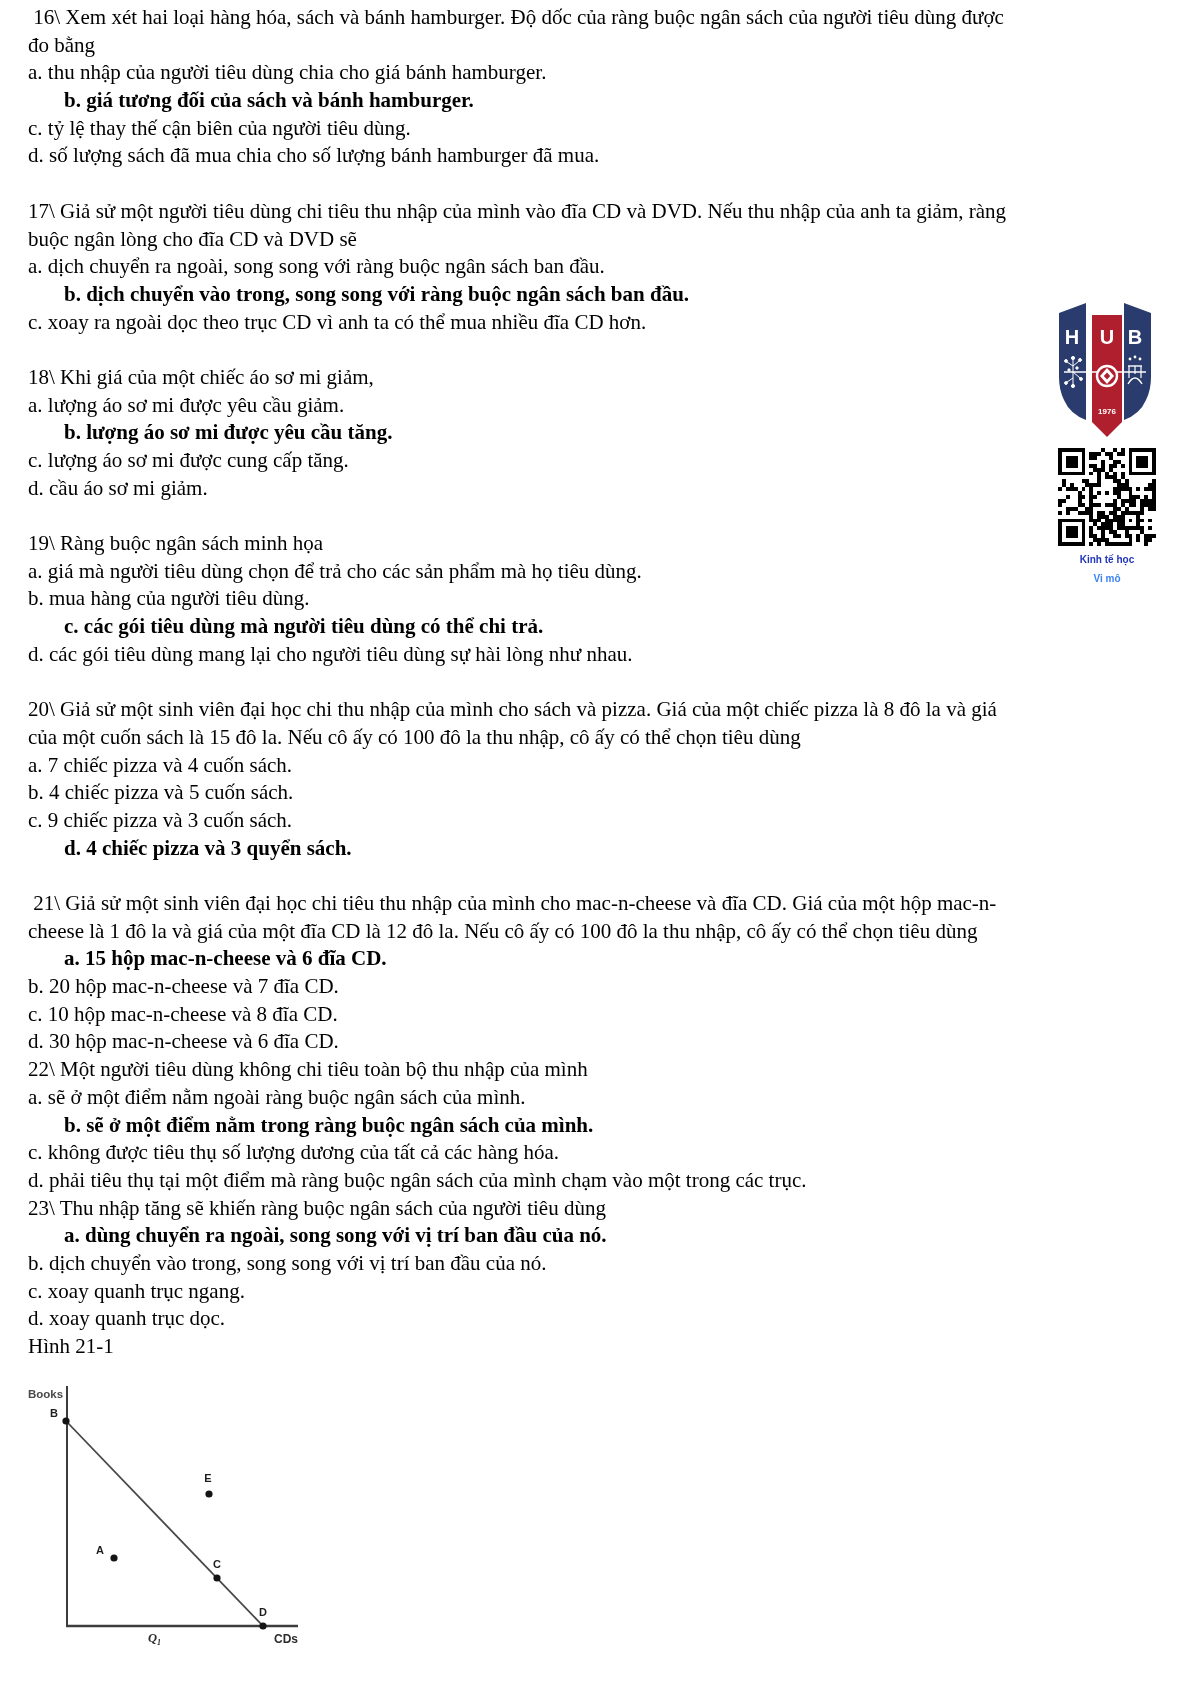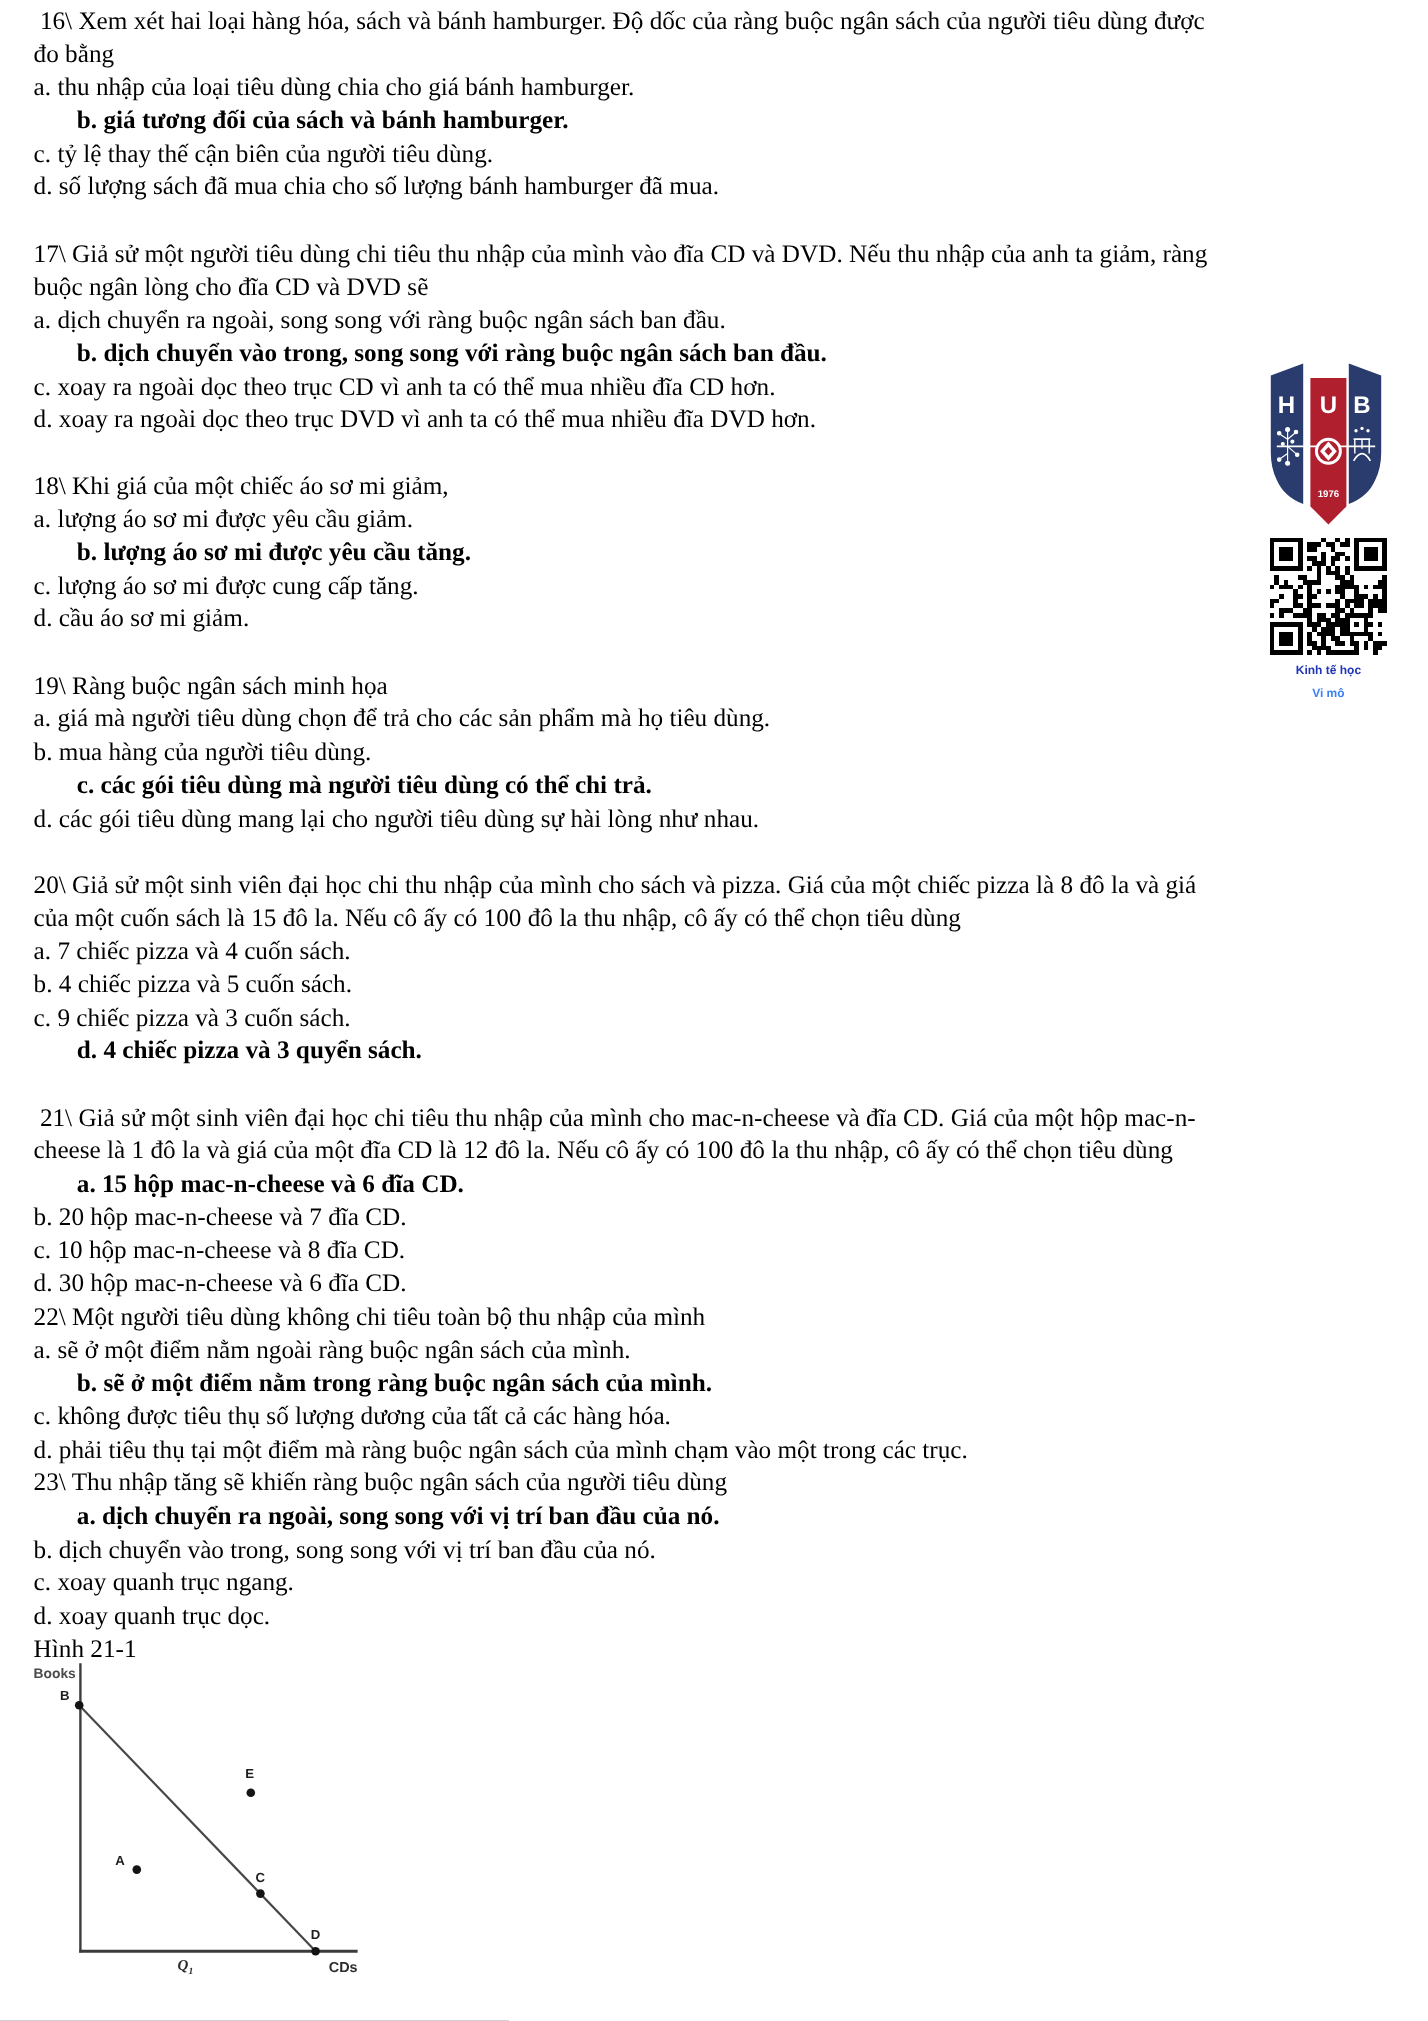--- a/index.html
+++ b/index.html
@@ -28,32 +28,31 @@
 </style>
 </head>
 <body>
 
 <div class="page">
 
   <div id="text-col">
       <div class="qblock">
         <div class="line"> 16\ Xem xét hai loại hàng hóa, sách và bánh hamburger. Độ dốc của ràng buộc ngân sách của người tiêu dùng được</div>
         <div class="line">đo bằng</div>
-        <div class="line">a. thu nhập của loại tiêu dùng chia cho giá bánh hamburger.</div>
+        <div class="line">a. thu nhập của người tiêu dùng chia cho giá bánh hamburger.</div>
         <div class="line bold">b. giá tương đối của sách và bánh hamburger.</div>
         <div class="line">c. tỷ lệ thay thế cận biên của người tiêu dùng.</div>
         <div class="line">d. số lượng sách đã mua chia cho số lượng bánh hamburger đã mua.</div>
       </div>
       <div class="qblock gap">
         <div class="line">17\ Giả sử một người tiêu dùng chi tiêu thu nhập của mình vào đĩa CD và DVD. Nếu thu nhập của anh ta giảm, ràng</div>
         <div class="line">buộc ngân lòng cho đĩa CD và DVD sẽ</div>
         <div class="line">a. dịch chuyển ra ngoài, song song với ràng buộc ngân sách ban đầu.</div>
         <div class="line bold">b. dịch chuyển vào trong, song song với ràng buộc ngân sách ban đầu.</div>
         <div class="line">c. xoay ra ngoài dọc theo trục CD vì anh ta có thể mua nhiều đĩa CD hơn.</div>
-        <div class="line">d. xoay ra ngoài dọc theo trục DVD vì anh ta có thể mua nhiều đĩa DVD hơn.</div>
       </div>
       <div class="qblock gap">
         <div class="line">18\ Khi giá của một chiếc áo sơ mi giảm,</div>
         <div class="line">a. lượng áo sơ mi được yêu cầu giảm.</div>
         <div class="line bold">b. lượng áo sơ mi được yêu cầu tăng.</div>
         <div class="line">c. lượng áo sơ mi được cung cấp tăng.</div>
         <div class="line">d. cầu áo sơ mi giảm.</div>
       </div>
       <div class="qblock gap">
         <div class="line">19\ Ràng buộc ngân sách minh họa</div>
@@ -80,21 +79,21 @@
       </div>
       <div class="qblock">
         <div class="line">22\ Một người tiêu dùng không chi tiêu toàn bộ thu nhập của mình</div>
         <div class="line">a. sẽ ở một điểm nằm ngoài ràng buộc ngân sách của mình.</div>
         <div class="line bold">b. sẽ ở một điểm nằm trong ràng buộc ngân sách của mình.</div>
         <div class="line">c. không được tiêu thụ số lượng dương của tất cả các hàng hóa.</div>
         <div class="line">d. phải tiêu thụ tại một điểm mà ràng buộc ngân sách của mình chạm vào một trong các trục.</div>
       </div>
       <div class="qblock">
         <div class="line">23\ Thu nhập tăng sẽ khiến ràng buộc ngân sách của người tiêu dùng</div>
-        <div class="line bold">a. dịch chuyển ra ngoài, song song với vị trí ban đầu của nó.</div>
+        <div class="line bold">a. dùng chuyển ra ngoài, song song với vị trí ban đầu của nó.</div>
         <div class="line">b. dịch chuyển vào trong, song song với vị trí ban đầu của nó.</div>
         <div class="line">c. xoay quanh trục ngang.</div>
         <div class="line">d. xoay quanh trục dọc.</div>
       </div>
       <div class="qblock">
         <div class="line">Hình 21-1</div>
       </div>
     </div>
 
   <svg id="figure-svg" width="320" height="302" viewBox="0 0 320 302">

